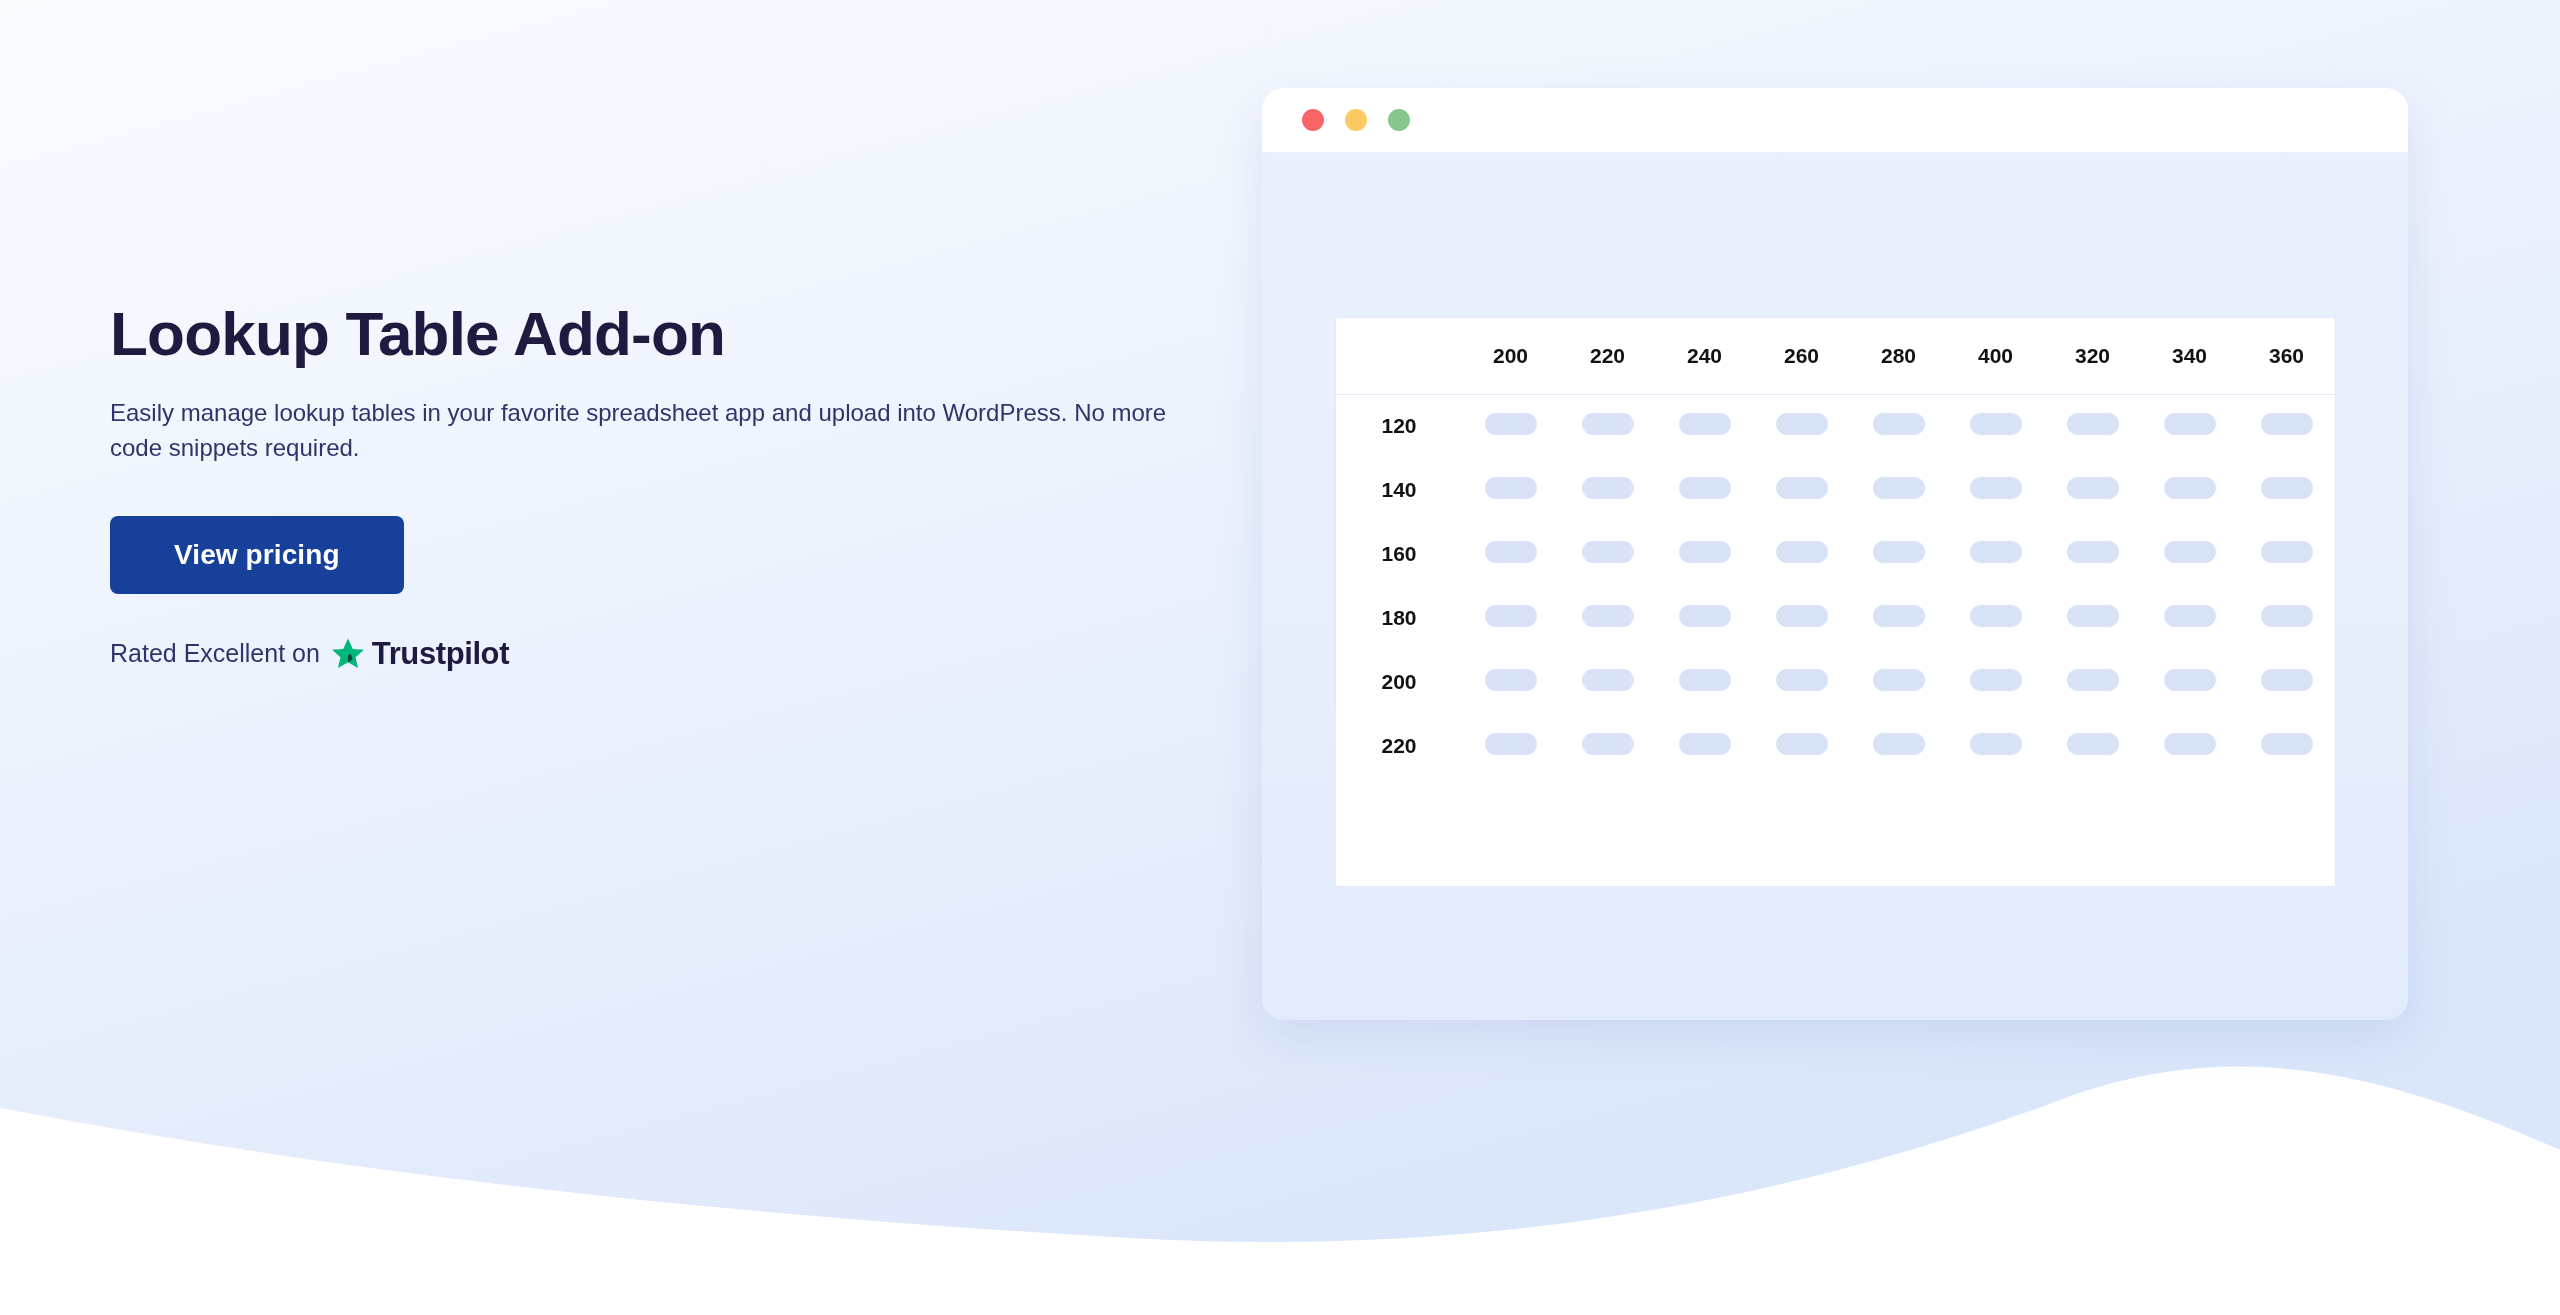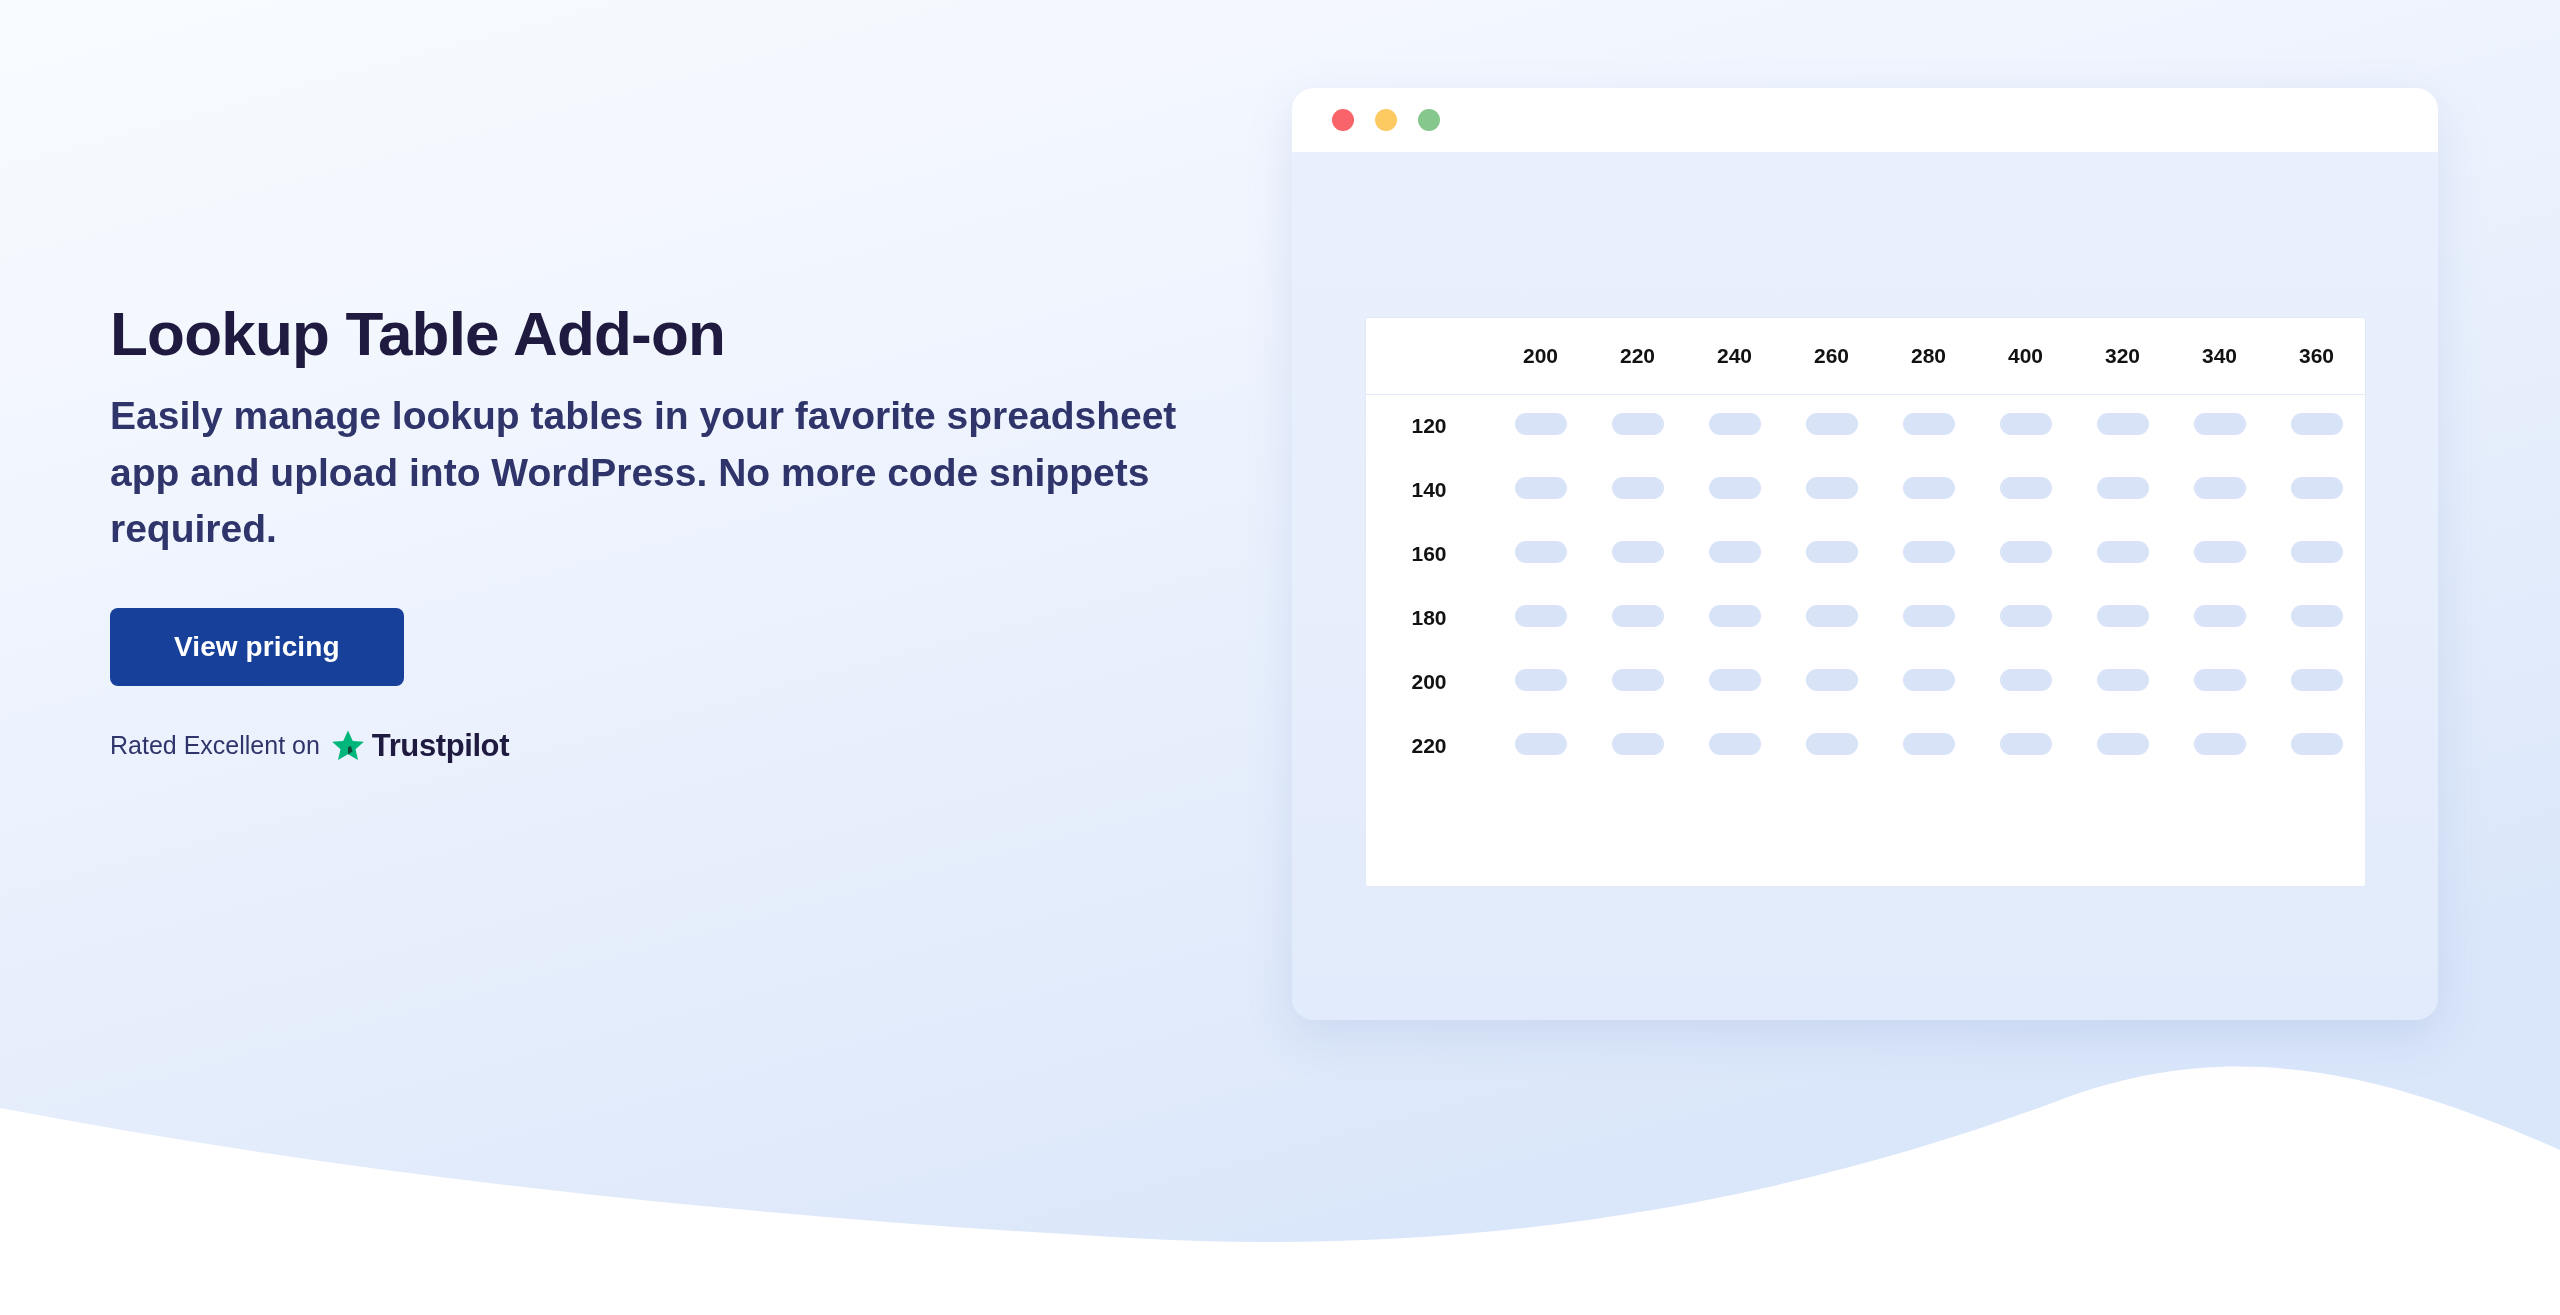--- a/index.html
+++ b/index.html
@@ -32,24 +32,24 @@
 
   .page-title {
     font-size: 62px;
     line-height: 1.1;
     font-weight: 700;
     letter-spacing: -0.8px;
     color: #1f1a3f;
   }
 
   .subtitle {
-    margin-top: 20px;
-    font-size: 39px;
+    margin-top: 28px;
+    font-size: 24px;
     line-height: 1.45;
-    font-weight: 700;
+    font-weight: 400;
     color: #2f356a;
     max-width: 1100px;
   }
 
   .cta-button {
     display: inline-flex;
     align-items: center;
     justify-content: center;
     margin-top: 50px;
     height: 78px;
@@ -87,21 +87,21 @@
   .tp-word {
     font-size: 31px;
     font-weight: 700;
     color: #1f1a3f;
     letter-spacing: -0.4px;
   }
 
   
   .browser-mock {
     position: absolute;
-    left: 1292px;
+    left: 1262px;
     top: 88px;
     width: 1146px;
     height: 932px;
     border-radius: 22px;
     background: linear-gradient(180deg, #eaf0fd 0%, #e7eefc 55%, #e2ebfb 100%);
     box-shadow: 0 16px 46px rgba(110,140,200,0.18);
     overflow: hidden;
   }
 
   .mock-titlebar {

